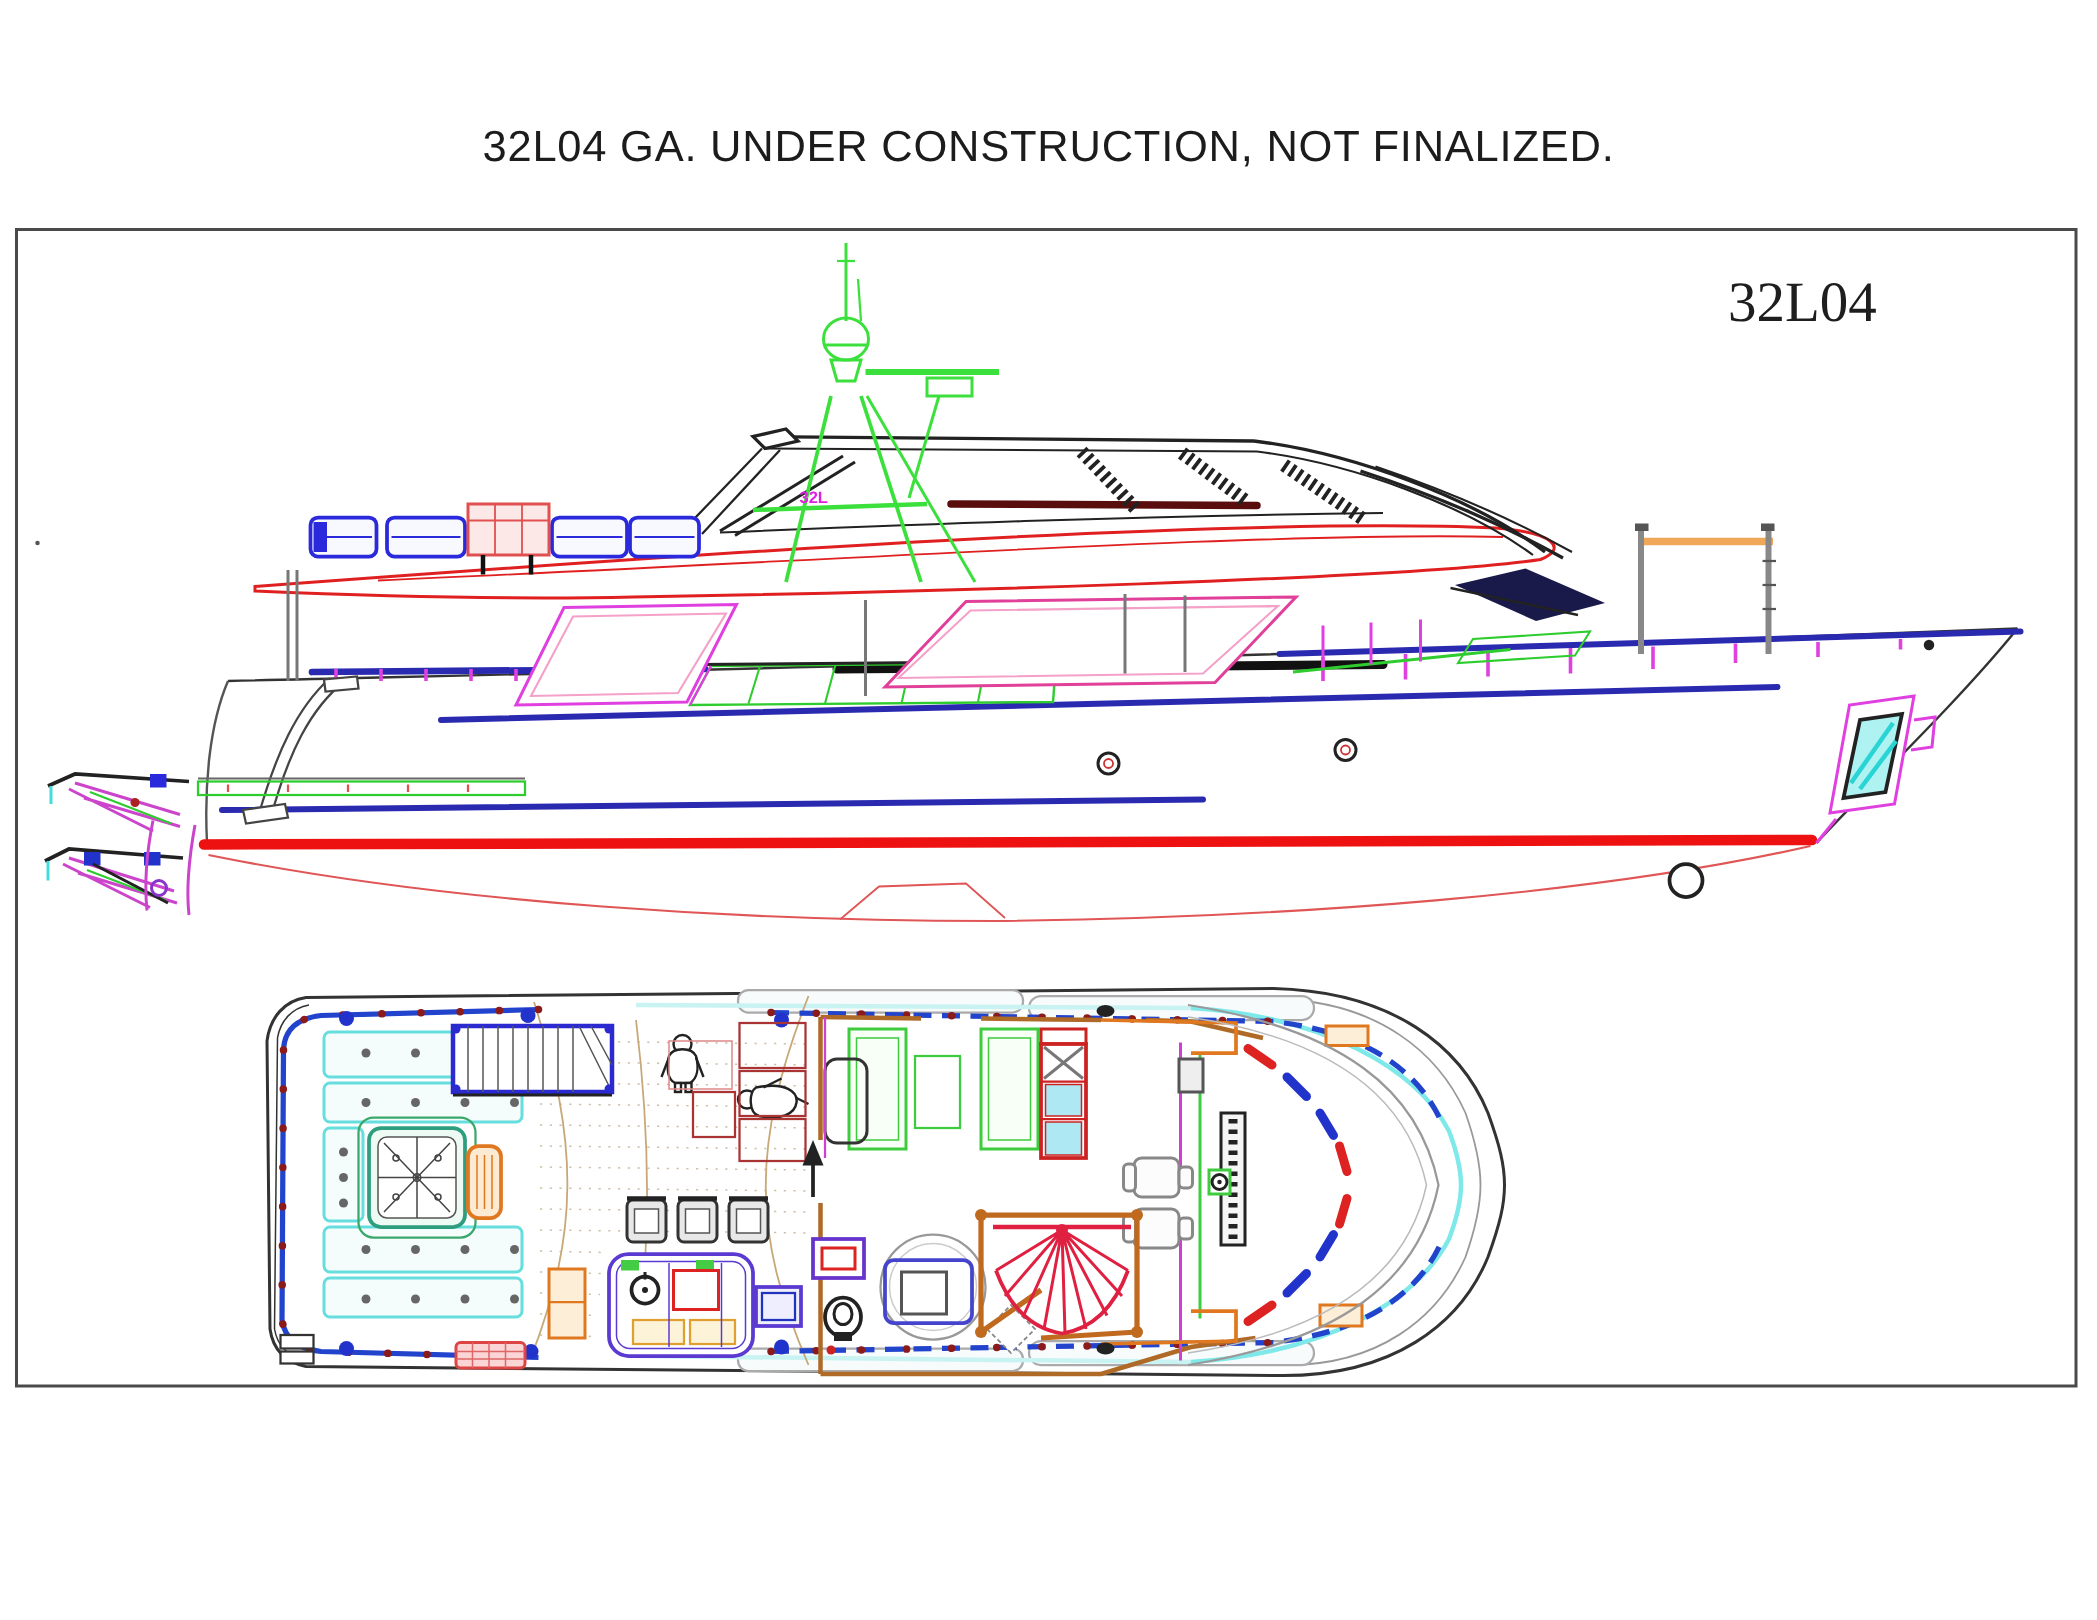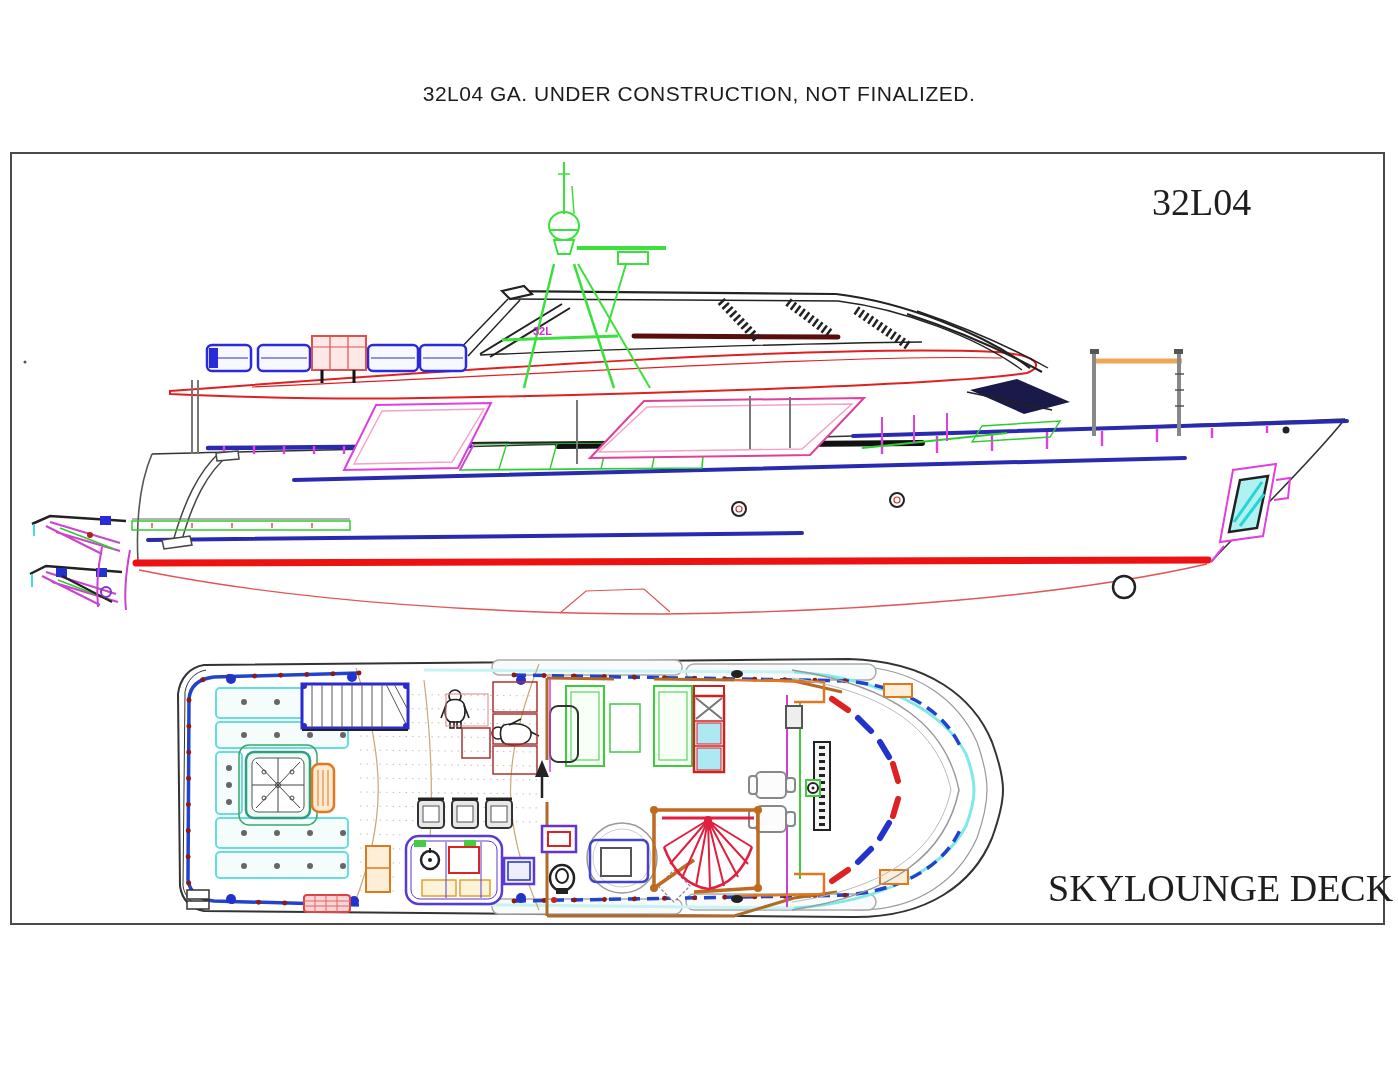--- a/index.html
+++ b/index.html
@@ -1,19 +1,19 @@
 <!DOCTYPE html>
 <html><head>
 <meta charset="utf-8">
 <style>
   html,body{margin:0;padding:0;background:#ffffff;}
   .sheet{position:relative;width:1398px;height:1080px;background:#fff;overflow:hidden;
          font-family:"Liberation Sans",sans-serif;}
   .title{position:absolute;left:0;top:82px;width:100%;text-align:center;
-         font-size:21px;color:#1c1c1c;letter-spacing:.5px;}
+         font-size:29px;color:#1c1c1c;letter-spacing:.5px;}
   .frame{position:absolute;left:10px;top:152px;width:1371px;height:769px;
          border:2px solid #4a4a4a;background:#fff;}
   .serif-label{position:absolute;font-family:"Liberation Serif",serif;
          font-size:38px;color:#1e1e1e;white-space:nowrap;}
   .lbl-model{left:1140px;top:26px;text-align:center;}
   .lbl-profile{left:1140px;top:458px;}
   .lbl-deck{left:1036px;top:712px;}
   svg{position:absolute;}
   .svg-profile{left:0;top:0;}
   .svg-plan{left:160px;top:498px;}
@@ -476,15 +476,14 @@
         <rect x="548" y="824" width="34" height="26" fill="#ffffff" stroke="#6633cc" stroke-width="2.5"></rect>
         <rect x="554" y="830" width="22" height="14" fill="#fff" stroke="#dd2222" stroke-width="2"></rect>
         <ellipse cx="568" cy="876" rx="12" ry="13" fill="#fff" stroke="#222" stroke-width="2.5"></ellipse>
         <ellipse cx="568" cy="874" rx="6" ry="7" fill="none" stroke="#222" stroke-width="2"></ellipse>
         <rect x="562" y="886" width="12" height="6" fill="#222"></rect>
         <circle cx="560" cy="898" r="3" fill="#cc2222"></circle>
       </g>
     </svg>
 
     <div class="serif-label lbl-model">32L04</div>
-    <div class="serif-label lbl-deck">SKYLOUNGE DECK</div>
   </div>
 </div>
 
 </body></html>

